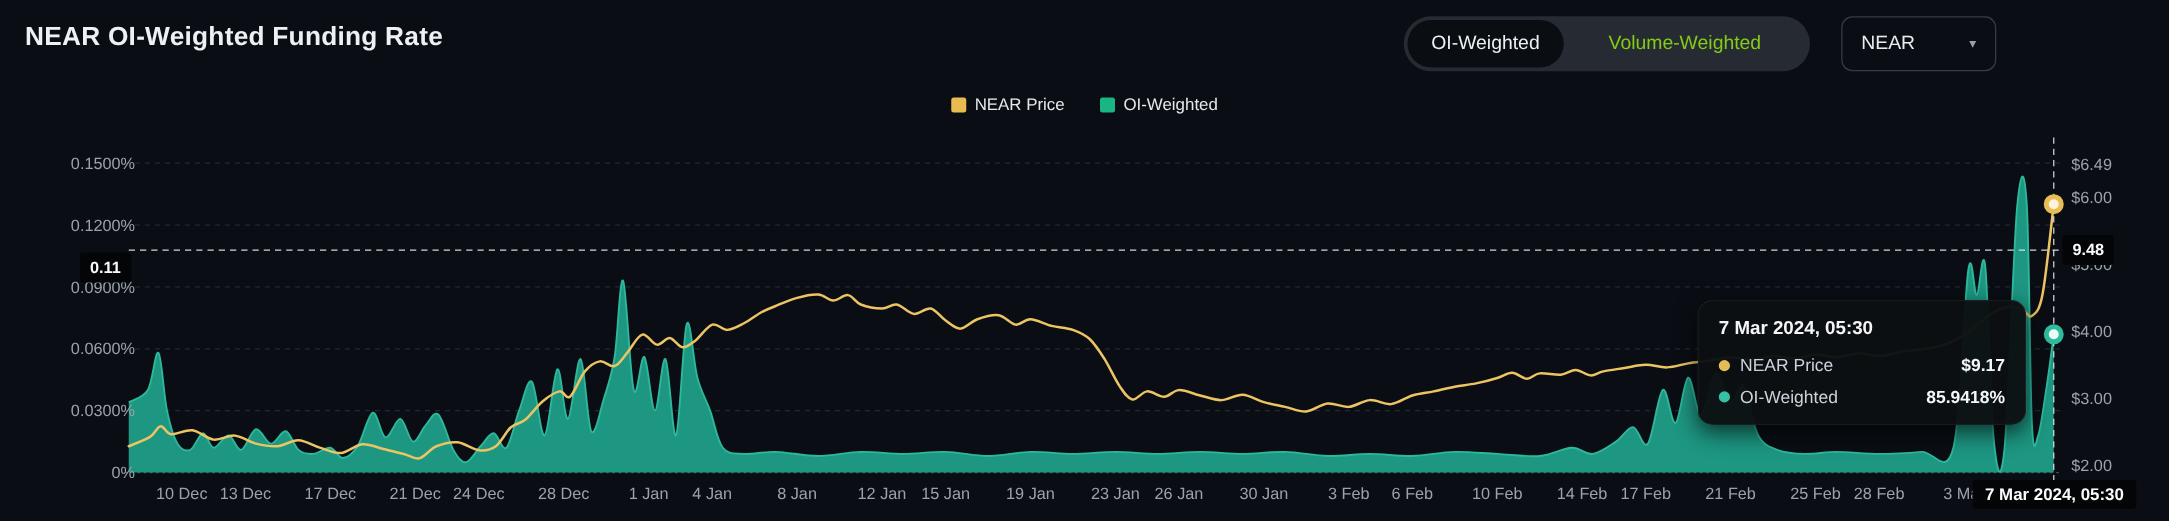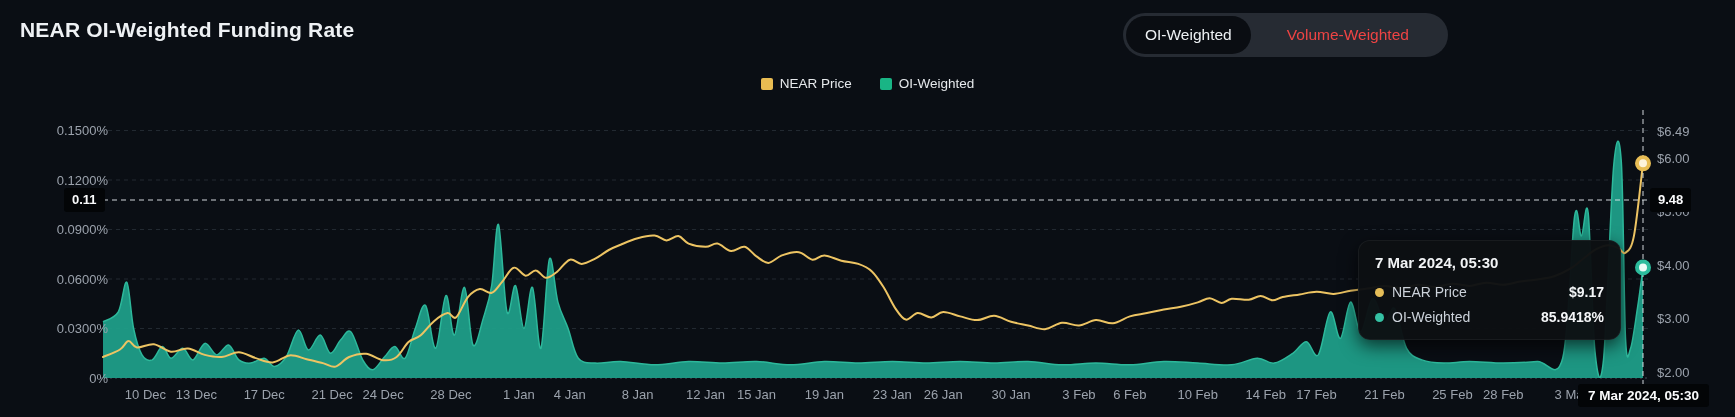--- a/index.html
+++ b/index.html
@@ -4,37 +4,37 @@
 <style>
   html,body{margin:0;padding:0;background:#0a0e14;}
   .app{position:relative;width:1735px;height:417px;background:#0a0e14;overflow:hidden;
        font-family:"Liberation Sans",sans-serif;-webkit-font-smoothing:antialiased;}
   .page-title{position:absolute;left:20px;top:18px;font-size:21px;font-weight:700;color:#eef1f4;letter-spacing:.2px;}
   
   .mode-toggle{position:absolute;left:1123px;top:13px;width:325px;height:44px;background:#262b33;border-radius:22px;
                display:flex;align-items:stretch;padding:3px;box-sizing:border-box;}
   .seg{display:flex;align-items:center;justify-content:center;font-size:15.5px;border-radius:19px;cursor:pointer;}
   .seg.active{background:#0a0d12;color:#eef1f4;padding:0 19px;}
-  .seg.inactive{flex:1;color:#ef4444;}
+  .seg.inactive{flex:1;color:#84cc16;}
   
   .select{position:absolute;top:13px;height:44px;border:1px solid #343c46;border-radius:9px;box-sizing:border-box;
           display:flex;align-items:center;justify-content:space-between;padding:0 15px;color:#e9ecef;font-size:15.5px;cursor:pointer;background:transparent;}
   .sel-symbol{left:1473px;width:124px;}
   .sel-interval{left:1618px;width:112px;}
   .caret{color:#9aa1ab;font-size:11px;line-height:1;}
   
   .legend{position:absolute;left:0;right:0;top:76px;display:flex;justify-content:center;gap:28px;}
   .legend-item{display:flex;align-items:center;gap:7px;font-size:13.5px;color:#e6e9ec;}
   .swatch{width:12px;height:12px;border-radius:2px;display:inline-block;}
   
   svg.chart{position:absolute;left:0;top:0;}
   
   .axisbox{position:absolute;background:#030507;color:#fafbfc;font-size:13px;font-weight:700;
            border-radius:3px;height:24px;line-height:24px;padding:0 8px;z-index:5;}
-  .ybox-left{left:64px;top:188px;}
+  .ybox-left{left:64px;top:202px;}
   .ybox-right{left:1650px;top:188px;}
   .xbox-date{position:absolute;left:1578px;top:384px;background:#030507;color:#fafbfc;font-size:13.5px;font-weight:700;
              border-radius:3px;padding:4px 10px;z-index:5;white-space:nowrap;}
   
   .tooltip{position:absolute;left:1358px;top:240px;width:263px;box-sizing:border-box;padding:13px 16px 14px;
            background:rgba(12,15,19,0.97);border:1px solid rgba(255,255,255,0.05);border-radius:12px;
            box-shadow:0 6px 18px rgba(0,0,0,.65);z-index:6;}
   .tt-date{font-size:15px;font-weight:700;color:#f2f4f6;margin-bottom:13px;}
   .tt-row{display:flex;align-items:center;gap:8px;font-size:14px;margin-top:9px;}
   .tt-dot{width:9px;height:9px;border-radius:50%;flex:none;}
@@ -46,20 +46,24 @@
 
 <div class="app">
 
   <div class="page-title">NEAR OI-Weighted Funding Rate</div>
 
   <div class="mode-toggle">
     <div class="seg active">OI-Weighted</div>
     <div class="seg inactive">Volume-Weighted</div>
   </div>
 
+  <div class="select sel-symbol">
+    <span>NEAR</span>
+    <span class="caret">▾</span>
+  </div>
 
 
   <div class="legend">
     <div class="legend-item">
       <span class="swatch" id="sw0" style="background: rgb(233, 188, 82);"></span>
       <span>NEAR Price</span>
     </div>
     <div class="legend-item">
       <span class="swatch" id="sw1" style="background: rgb(25, 181, 133);"></span>
       <span>OI-Weighted</span>

